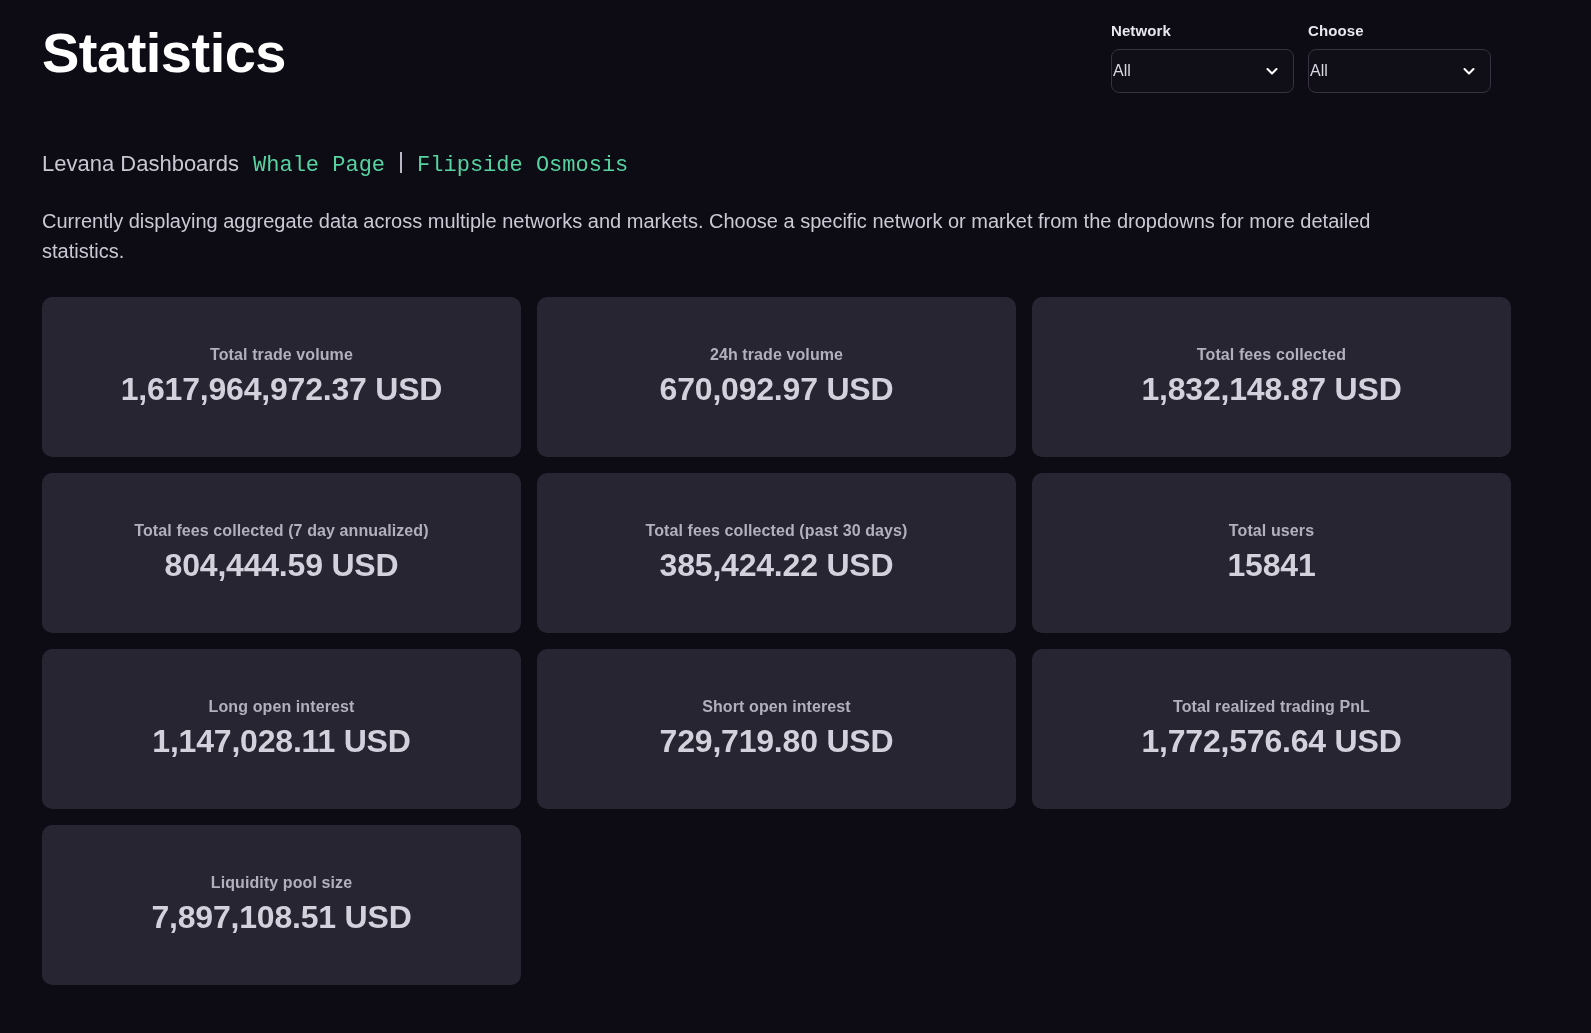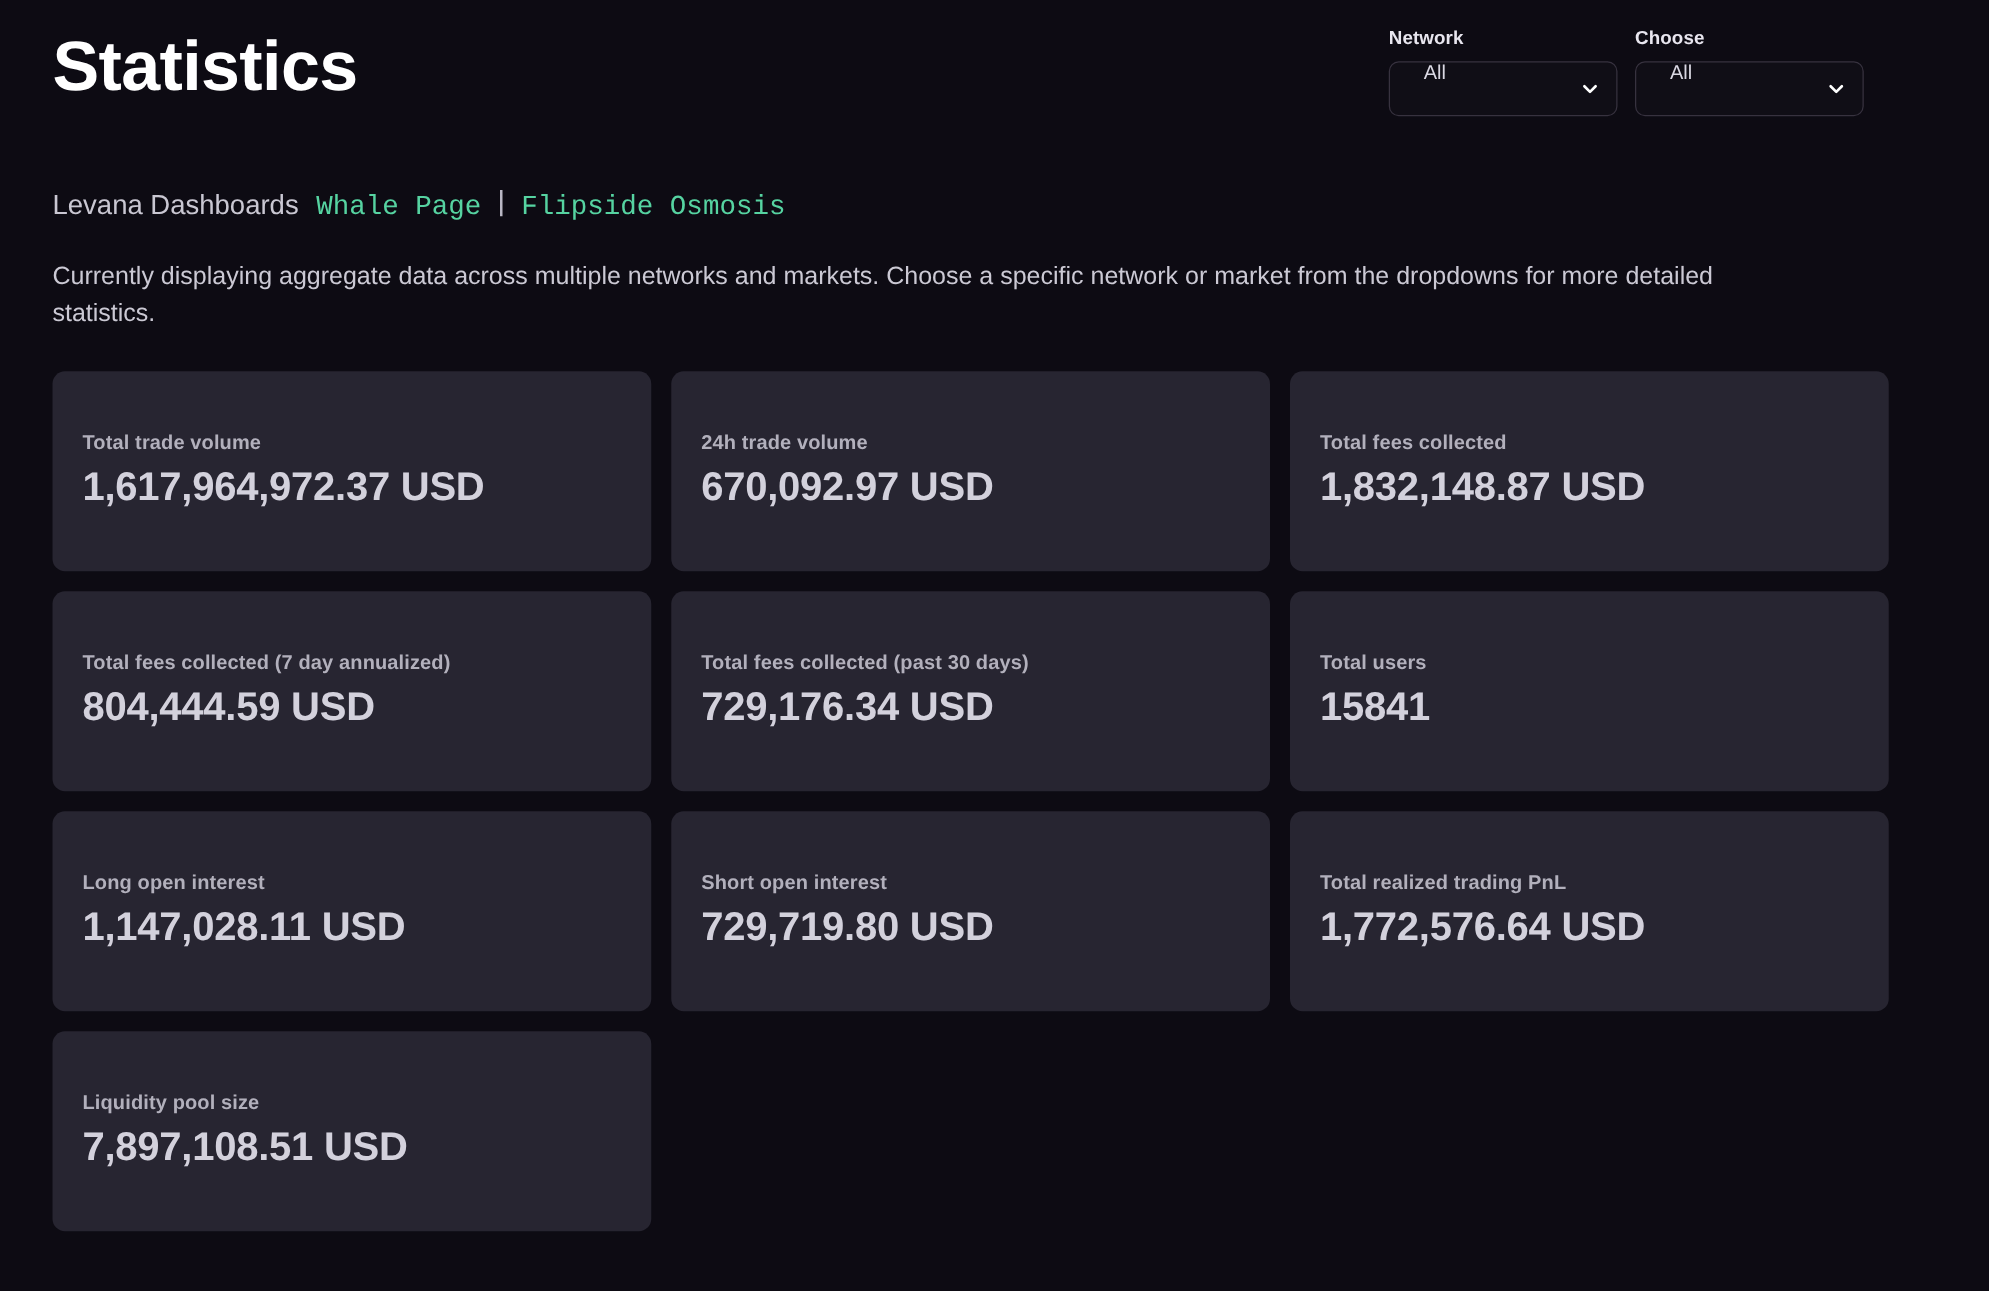--- a/index.html
+++ b/index.html
@@ -59,21 +59,22 @@
     letter-spacing: 0.1px;
   }
 
   .select-shell {
     position: relative;
     height: 44px;
     border: 1px solid #37323f;
     border-radius: 8px;
     background: #100e16;
     display: flex;
-    padding: 0 27px;
+    align-items: center;
+    padding: 0 1px;
     cursor: pointer;
   }
 
   .select-value {
     font-size: 16px;
     color: #d9d7e2;
   }
 
   .chevron {
     position: absolute;
@@ -121,20 +122,21 @@
     line-height: 30px;
     color: #cbc9d4;
   }
 
   
   .grid {
     margin-top: 31px;
     display: grid;
     grid-template-columns: repeat(3, 479px);
     gap: 16px 16px;
+    text-align: center;
   }
 
   .stat-card {
     background: #272531;
     border-radius: 10px;
     height: 160px;
     padding: 0 24px;
     display: flex;
     flex-direction: column;
     justify-content: center;
@@ -221,21 +223,21 @@
       <span class="stat-value">1,832,148.87 USD</span>
     </div>
 
     <div class="stat-card">
       <span class="stat-label">Total fees collected (7 day annualized)</span>
       <span class="stat-value">804,444.59 USD</span>
     </div>
 
     <div class="stat-card">
       <span class="stat-label">Total fees collected (past 30 days)</span>
-      <span class="stat-value">729,176.34 USD</span>
+      <span class="stat-value">385,424.22 USD</span>
     </div>
 
     <div class="stat-card">
       <span class="stat-label">Total users</span>
       <span class="stat-value">15841</span>
     </div>
 
     <div class="stat-card">
       <span class="stat-label">Long open interest</span>
       <span class="stat-value">1,147,028.11 USD</span>

